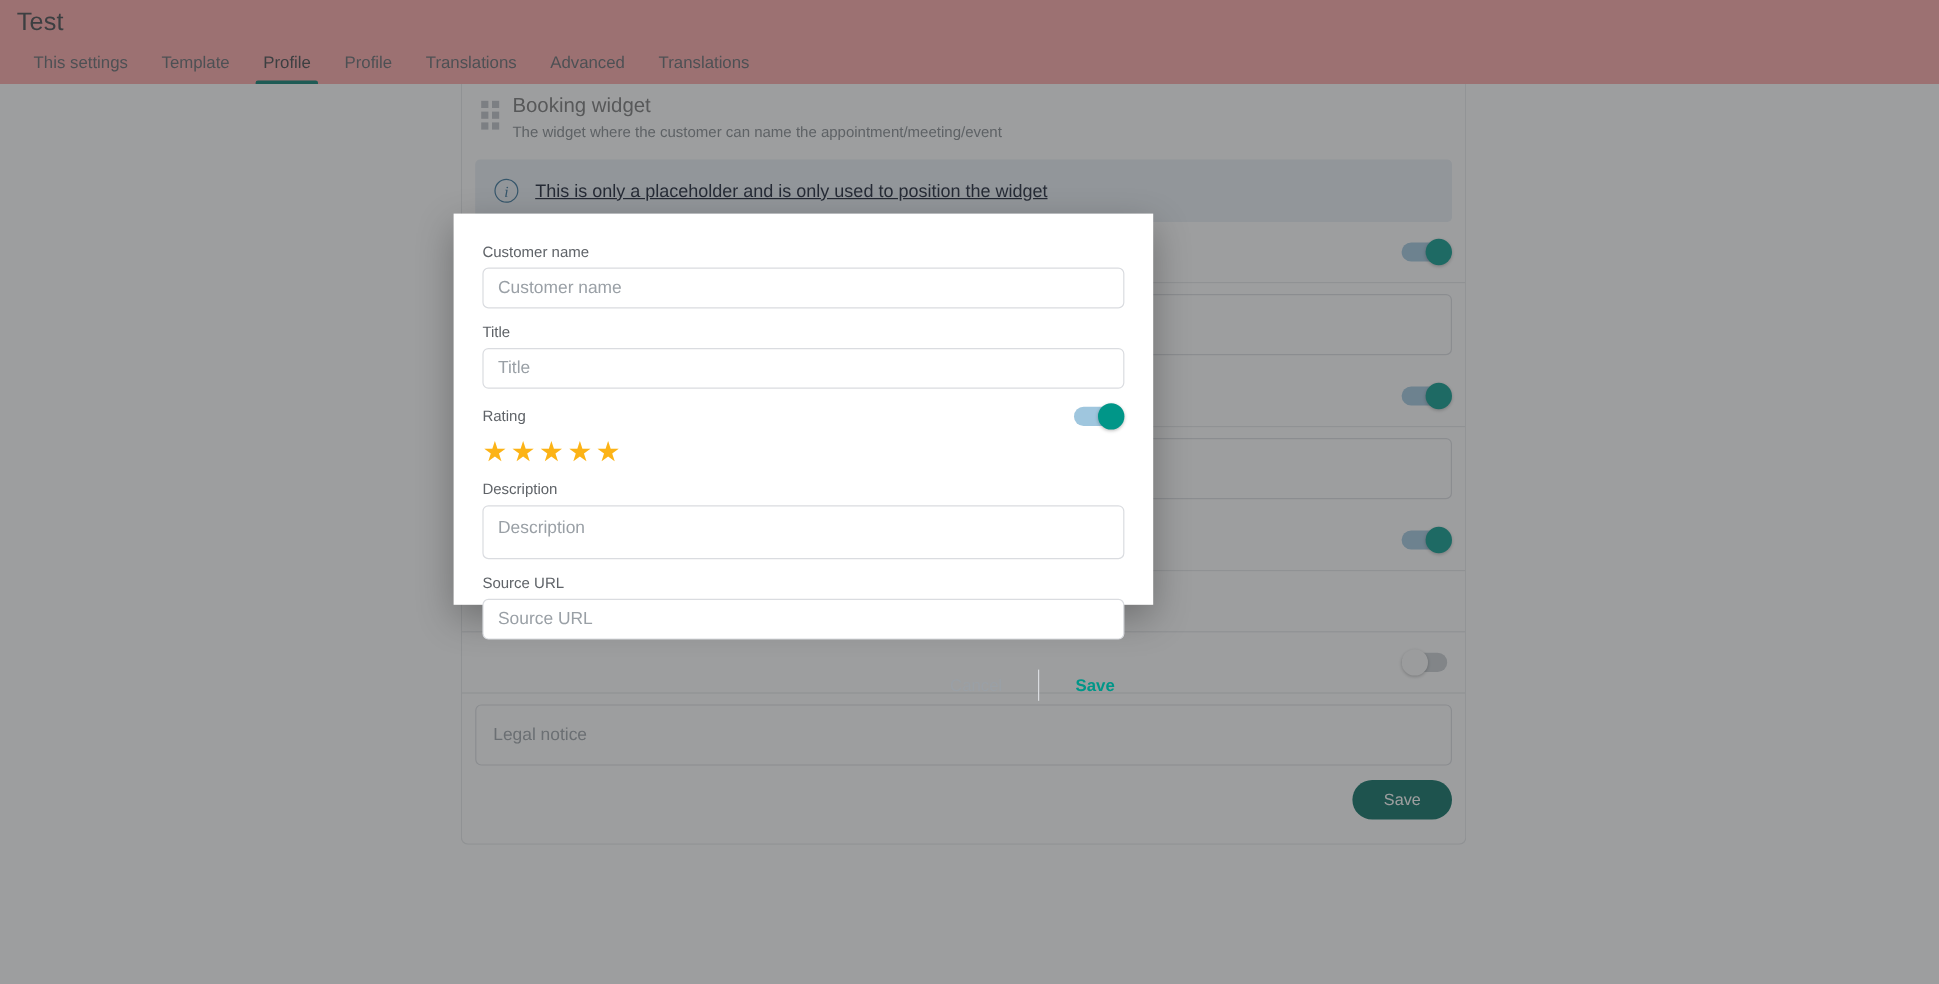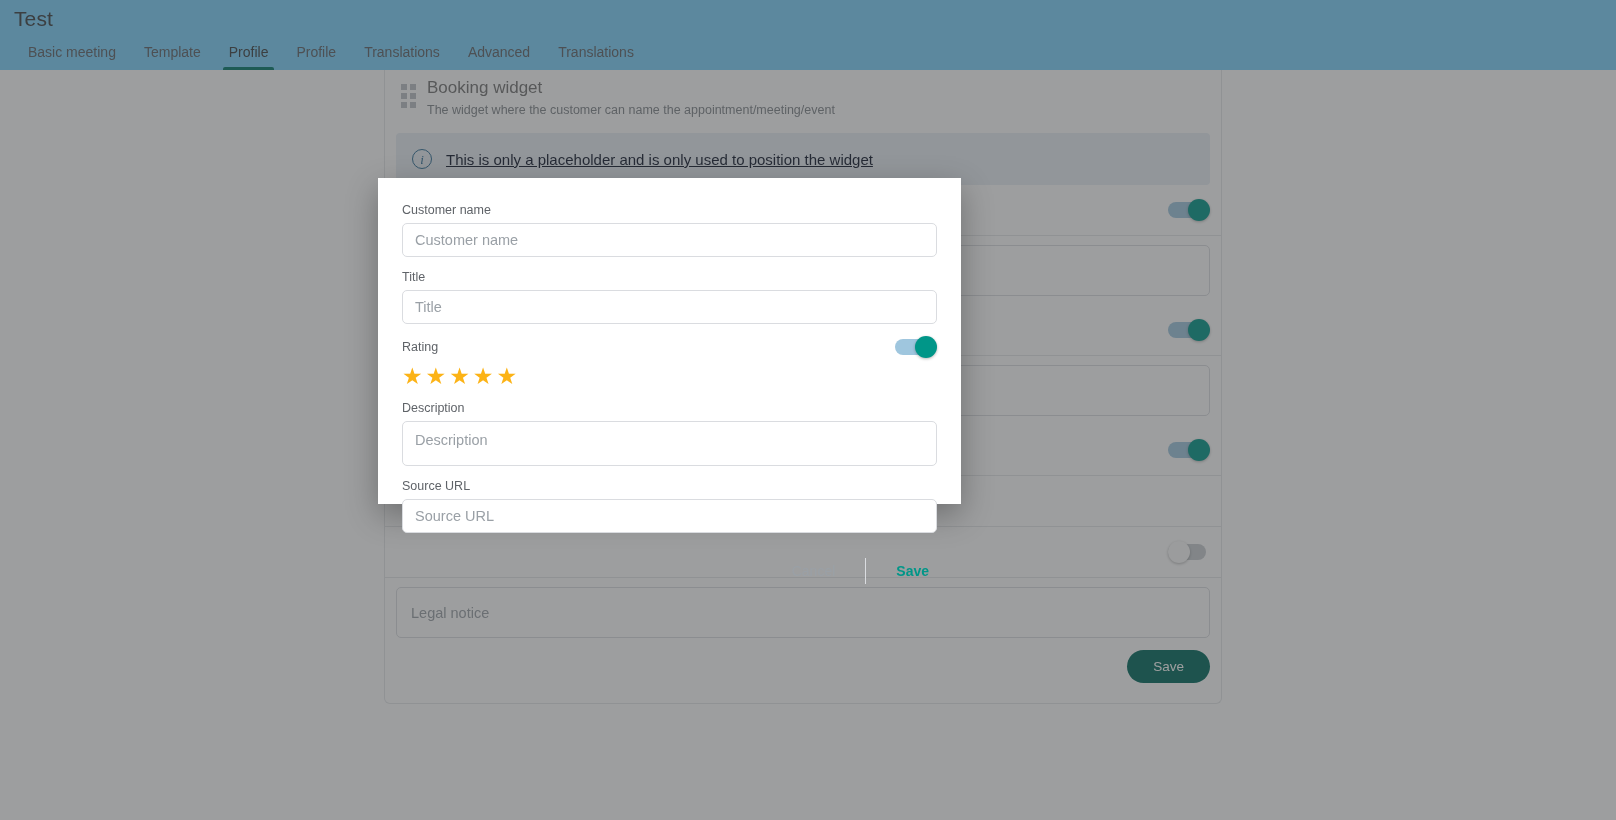--- a/index.html
+++ b/index.html
@@ -15,21 +15,21 @@
   
   #page {
     position: absolute;
     inset: 0;
     background: #ffffff;
   }
 
   
   .topbar {
     height: 70px;
-    background: #7dd3fc;
+    background: #fca5a5;
     padding: 0 14px;
   }
   .page-title {
     font-size: 21px;
     color: #3c4043;
     line-height: 30px;
     padding-top: 4px;
     letter-spacing: .1px;
   }
   .tabs {
@@ -224,21 +224,21 @@
   }
 </style>
 </head>
 <body>
 
 <div id="page">
 
   <div class="topbar">
     <div class="page-title">Test</div>
     <div class="tabs">
-      <div class="tab"><span>Basic meeting</span></div>
+      <div class="tab"><span>This settings</span></div>
       <div class="tab"><span>Template</span></div>
       <div class="tab active"><span>Profile</span></div>
       <div class="tab"><span>Profile</span></div>
       <div class="tab"><span>Translations</span></div>
       <div class="tab"><span>Advanced</span></div>
       <div class="tab"><span>Translations</span></div>
     </div>
   </div>
 
   <div class="content-area">

